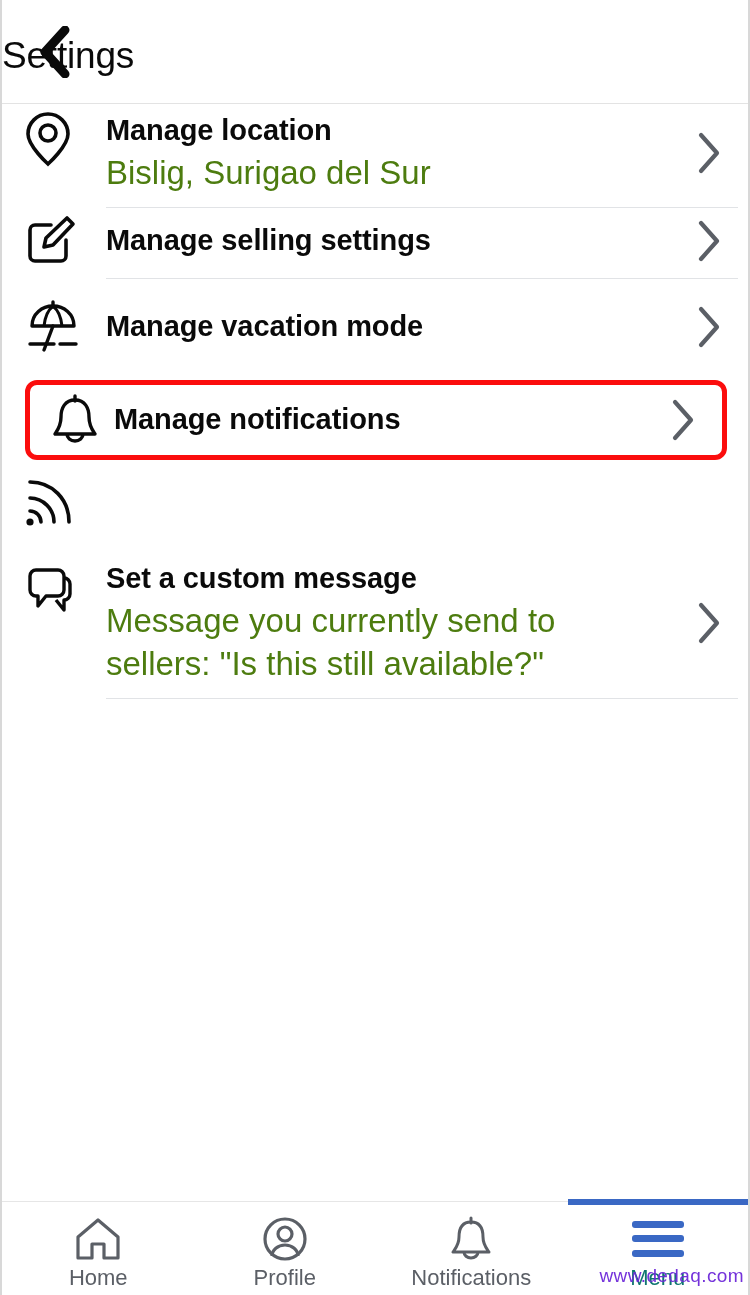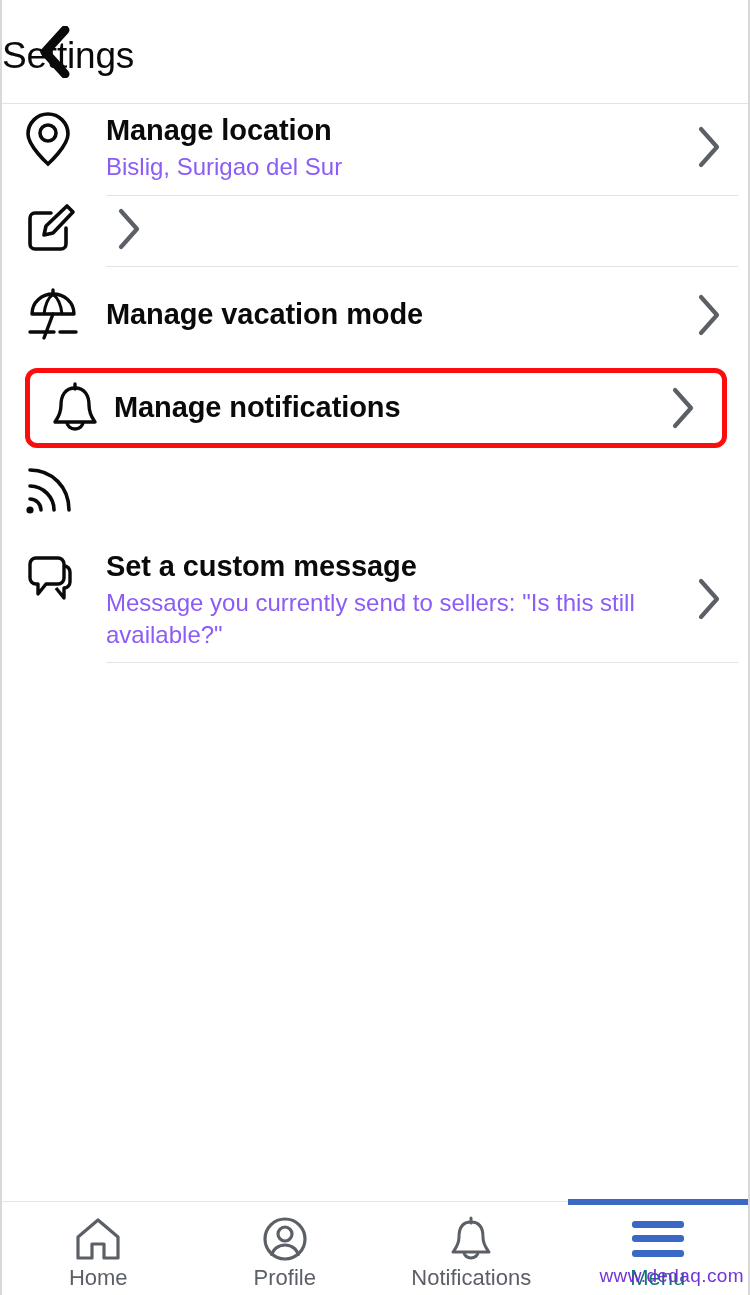--- a/index.html
+++ b/index.html
@@ -82,22 +82,22 @@
   .row-texts { flex: 1 1 auto; padding-right: 14px; }
 
   .row-title {
     font-size: 29px;
     font-weight: bold;
     color: #0a0a0a;
     line-height: 1.28;
     letter-spacing: -0.1px;
   }
   .row-sub {
-    font-size: 24px;
-    color: #8b5cf6;
+    font-size: 33px;
+    color: #4d7c0f;
     line-height: 1.32;
     margin-top: 2px;
     max-width: 540px;
   }
   .chevron {
     flex: 0 0 auto;
     width: 46px;
     height: 46px;
     display: flex;
     align-items: center;
@@ -265,20 +265,23 @@
 
     <div class="row">
       <div class="row-icon">
         <svg width="52" height="52" viewBox="0 0 52 52">
           <path d="M42 26 L42 42 a5 5 0 0 1 -5 5 L11 47 a5 5 0 0 1 -5 -5 L6 16 a5 5 0 0 1 5 -5 L27 11" fill="none" stroke="#0a0a0a" stroke-width="3.6" stroke-linecap="round"></path>
           <path d="M20 33 L22 24 L43 4 L49 10 L29 31 Z" fill="none" stroke="#0a0a0a" stroke-width="3.6" stroke-linejoin="round"></path>
         </svg>
       </div>
       <div class="row-body">
         <div class="row-inner" style="min-height:70px;align-items:center;">
+          <div class="row-texts">
+            <div class="row-title">Manage selling settings</div>
+          </div>
           <div class="chevron">
             <svg width="26" height="42" viewBox="0 0 26 42">
               <path d="M5 3 L21 21 L5 39" fill="none" stroke="#5b5f66" stroke-width="4.2" stroke-linecap="round" stroke-linejoin="round"></path>
             </svg>
           </div>
         </div>
         <div class="divider"></div>
       </div>
     </div>
 

